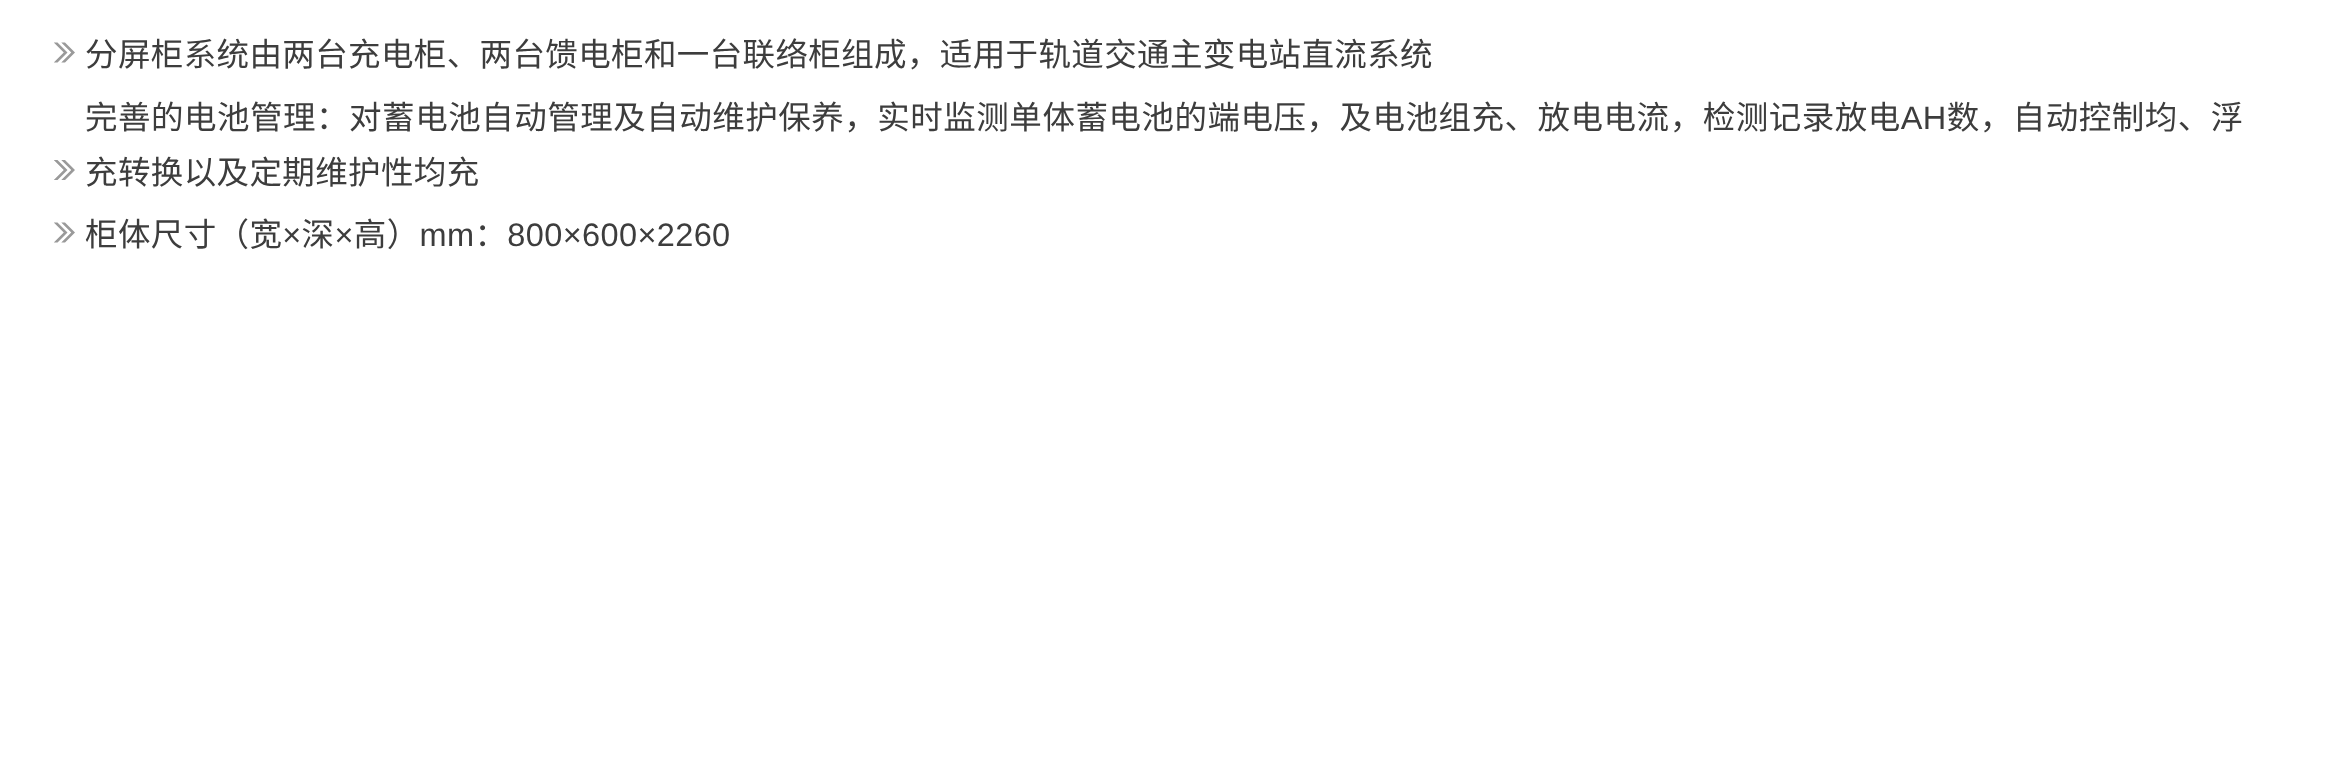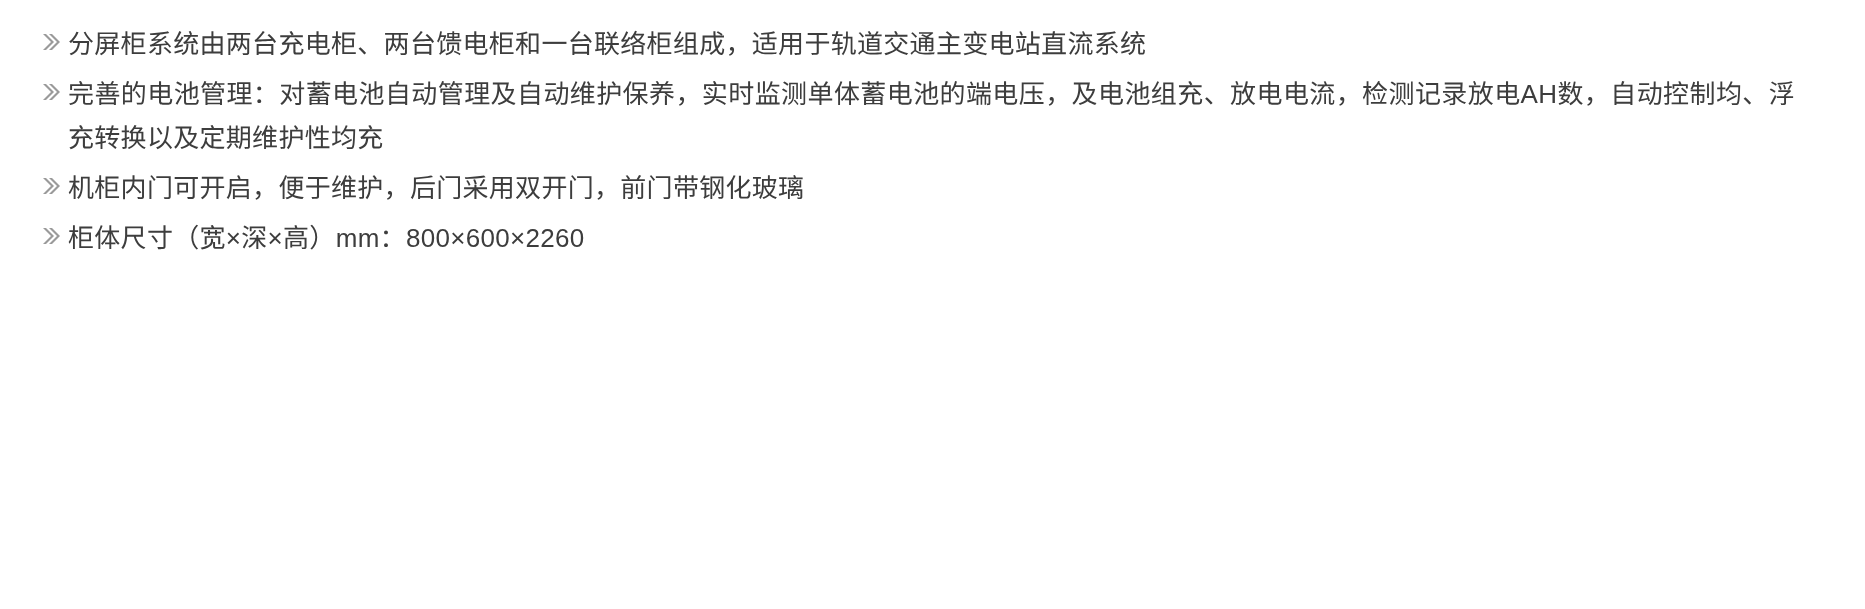--- a/index.html
+++ b/index.html
@@ -15,21 +15,21 @@
     color: #3c3c3c;
     overflow: hidden;
   }
   .feature-list {
     box-sizing: border-box;
     padding: 22px 40px 0 34px;
     width: 1865px;
   }
   .feature-item {
     display: flex;
-    align-items: flex-start;
+    align-items: flex-end;
     margin: 0 0 6px 0;
   }
   .bullet-icon {
     flex: 0 0 auto;
     width: 34px;
     height: 44px;
     display: flex;
     align-items: flex-start;
     justify-content: center;
     padding-top: 9px;
@@ -70,29 +70,20 @@
   <div class="feature-item">
     <span class="bullet-icon">
       <svg width="20" height="22" viewBox="0 0 20 22" aria-hidden="true">
         <path d="M2 3 L10 11 L2 19 L5 19 L13 11 L5 3 Z" fill="#9a9a9a"></path>
         <path d="M8 3 L16 11 L8 19 L11 19 L19 11 L11 3 Z" fill="#9a9a9a"></path>
       </svg>
     </span>
     <span class="feature-text">完善的电池管理：对蓄电池自动管理及自动维护保养，实时监测单体蓄电池的端电压，及电池组充、放电电流，检测记录放电AH数，自动控制均、浮充转换以及定期维护性均充</span>
   </div>
 
-  <div class="feature-item">
-    <span class="bullet-icon">
-      <svg width="20" height="22" viewBox="0 0 20 22" aria-hidden="true">
-        <path d="M2 3 L10 11 L2 19 L5 19 L13 11 L5 3 Z" fill="#9a9a9a"></path>
-        <path d="M8 3 L16 11 L8 19 L11 19 L19 11 L11 3 Z" fill="#9a9a9a"></path>
-      </svg>
-    </span>
-    <span class="feature-text">机柜内门可开启，便于维护，后门采用双开门，前门带钢化玻璃</span>
-  </div>
 
   <div class="feature-item">
     <span class="bullet-icon">
       <svg width="20" height="22" viewBox="0 0 20 22" aria-hidden="true">
         <path d="M2 3 L10 11 L2 19 L5 19 L13 11 L5 3 Z" fill="#9a9a9a"></path>
         <path d="M8 3 L16 11 L8 19 L11 19 L19 11 L11 3 Z" fill="#9a9a9a"></path>
       </svg>
     </span>
     <span class="feature-text">柜体尺寸（宽×深×高）mm：800×600×2260</span>
   </div>

